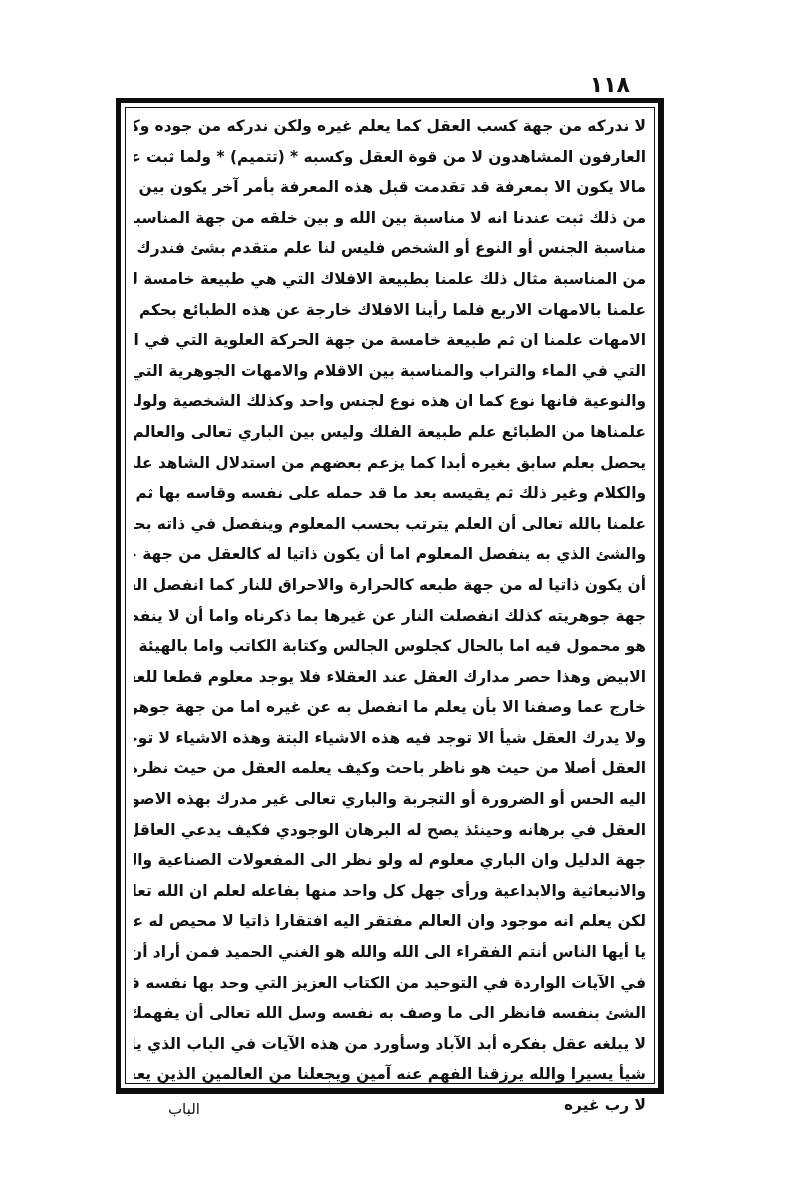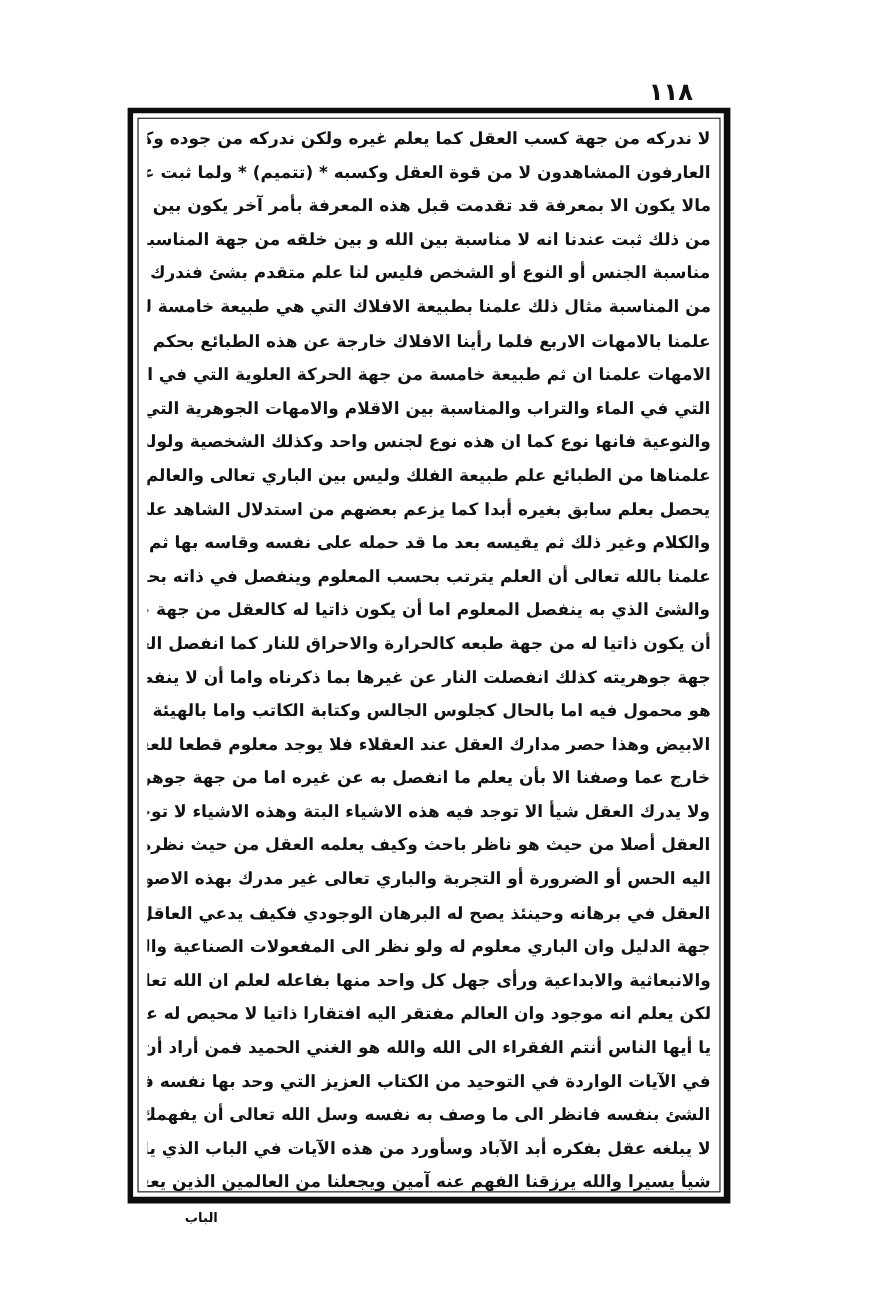--- a/index.html
+++ b/index.html
@@ -66,22 +66,22 @@
       text-align-last: justify;
       color: #121212;
     }
     .text-line.last {
       text-align-last: right;
     }
     .catchword {
       position: absolute;
       left: 168px;
       top: 1100px;
-      font-size: 12px;
-      font-weight: bold;
+      font-size: 15px;
+      font-weight: normal;
       direction: rtl;
       color: #111;
     }
   </style>
 </head>
 <body>
 
 <div class="page-number">١١٨</div>
 
 <div class="frame-outer">
@@ -112,17 +112,18 @@
       <div class="text-line">اليه الحس أو الضرورة أو التجربة والباري تعالى غير مدرك بهذه الاصول التي يرجع اليها</div>
       <div class="text-line">العقل في برهانه وحينئذ يصح له البرهان الوجودي فكيف يدعي العاقل انه قد علم ربه من</div>
       <div class="text-line">جهة الدليل وان الباري معلوم له ولو نظر الى المفعولات الصناعية والطبيعية والتكوينية</div>
       <div class="text-line">والانبعاثية والابداعية ورأى جهل كل واحد منها بفاعله لعلم ان الله تعالى لا يعلم بالدليل أبدا</div>
       <div class="text-line">لكن يعلم انه موجود وان العالم مفتقر اليه افتقارا ذاتيا لا محيص له عنه البتة قال الله تعالى</div>
       <div class="text-line">يا أيها الناس أنتم الفقراء الى الله والله هو الغني الحميد فمن أراد أن يعرف لباب التوحيد فلينظر</div>
       <div class="text-line">في الآيات الواردة في التوحيد من الكتاب العزيز التي وحد بها نفسه فلا أحد أعرف من</div>
       <div class="text-line">الشئ بنفسه فانظر الى ما وصف به نفسه وسل الله تعالى أن يفهمك ذلك فستقف على توحيد</div>
       <div class="text-line">لا يبلغه عقل بفكره أبد الآباد وسأورد من هذه الآيات في الباب الذي يلي هذا الباب</div>
       <div class="text-line">شيأ يسيرا والله يرزقنا الفهم عنه آمين ويجعلنا من العالمين الذين يعقلون آياته بمنه وكرمه</div>
+      <div class="text-line last">لا رب غيره</div>
     </div>
   </div>
 </div>
 
 <div class="catchword">الباب</div>
 
 </body></html>

